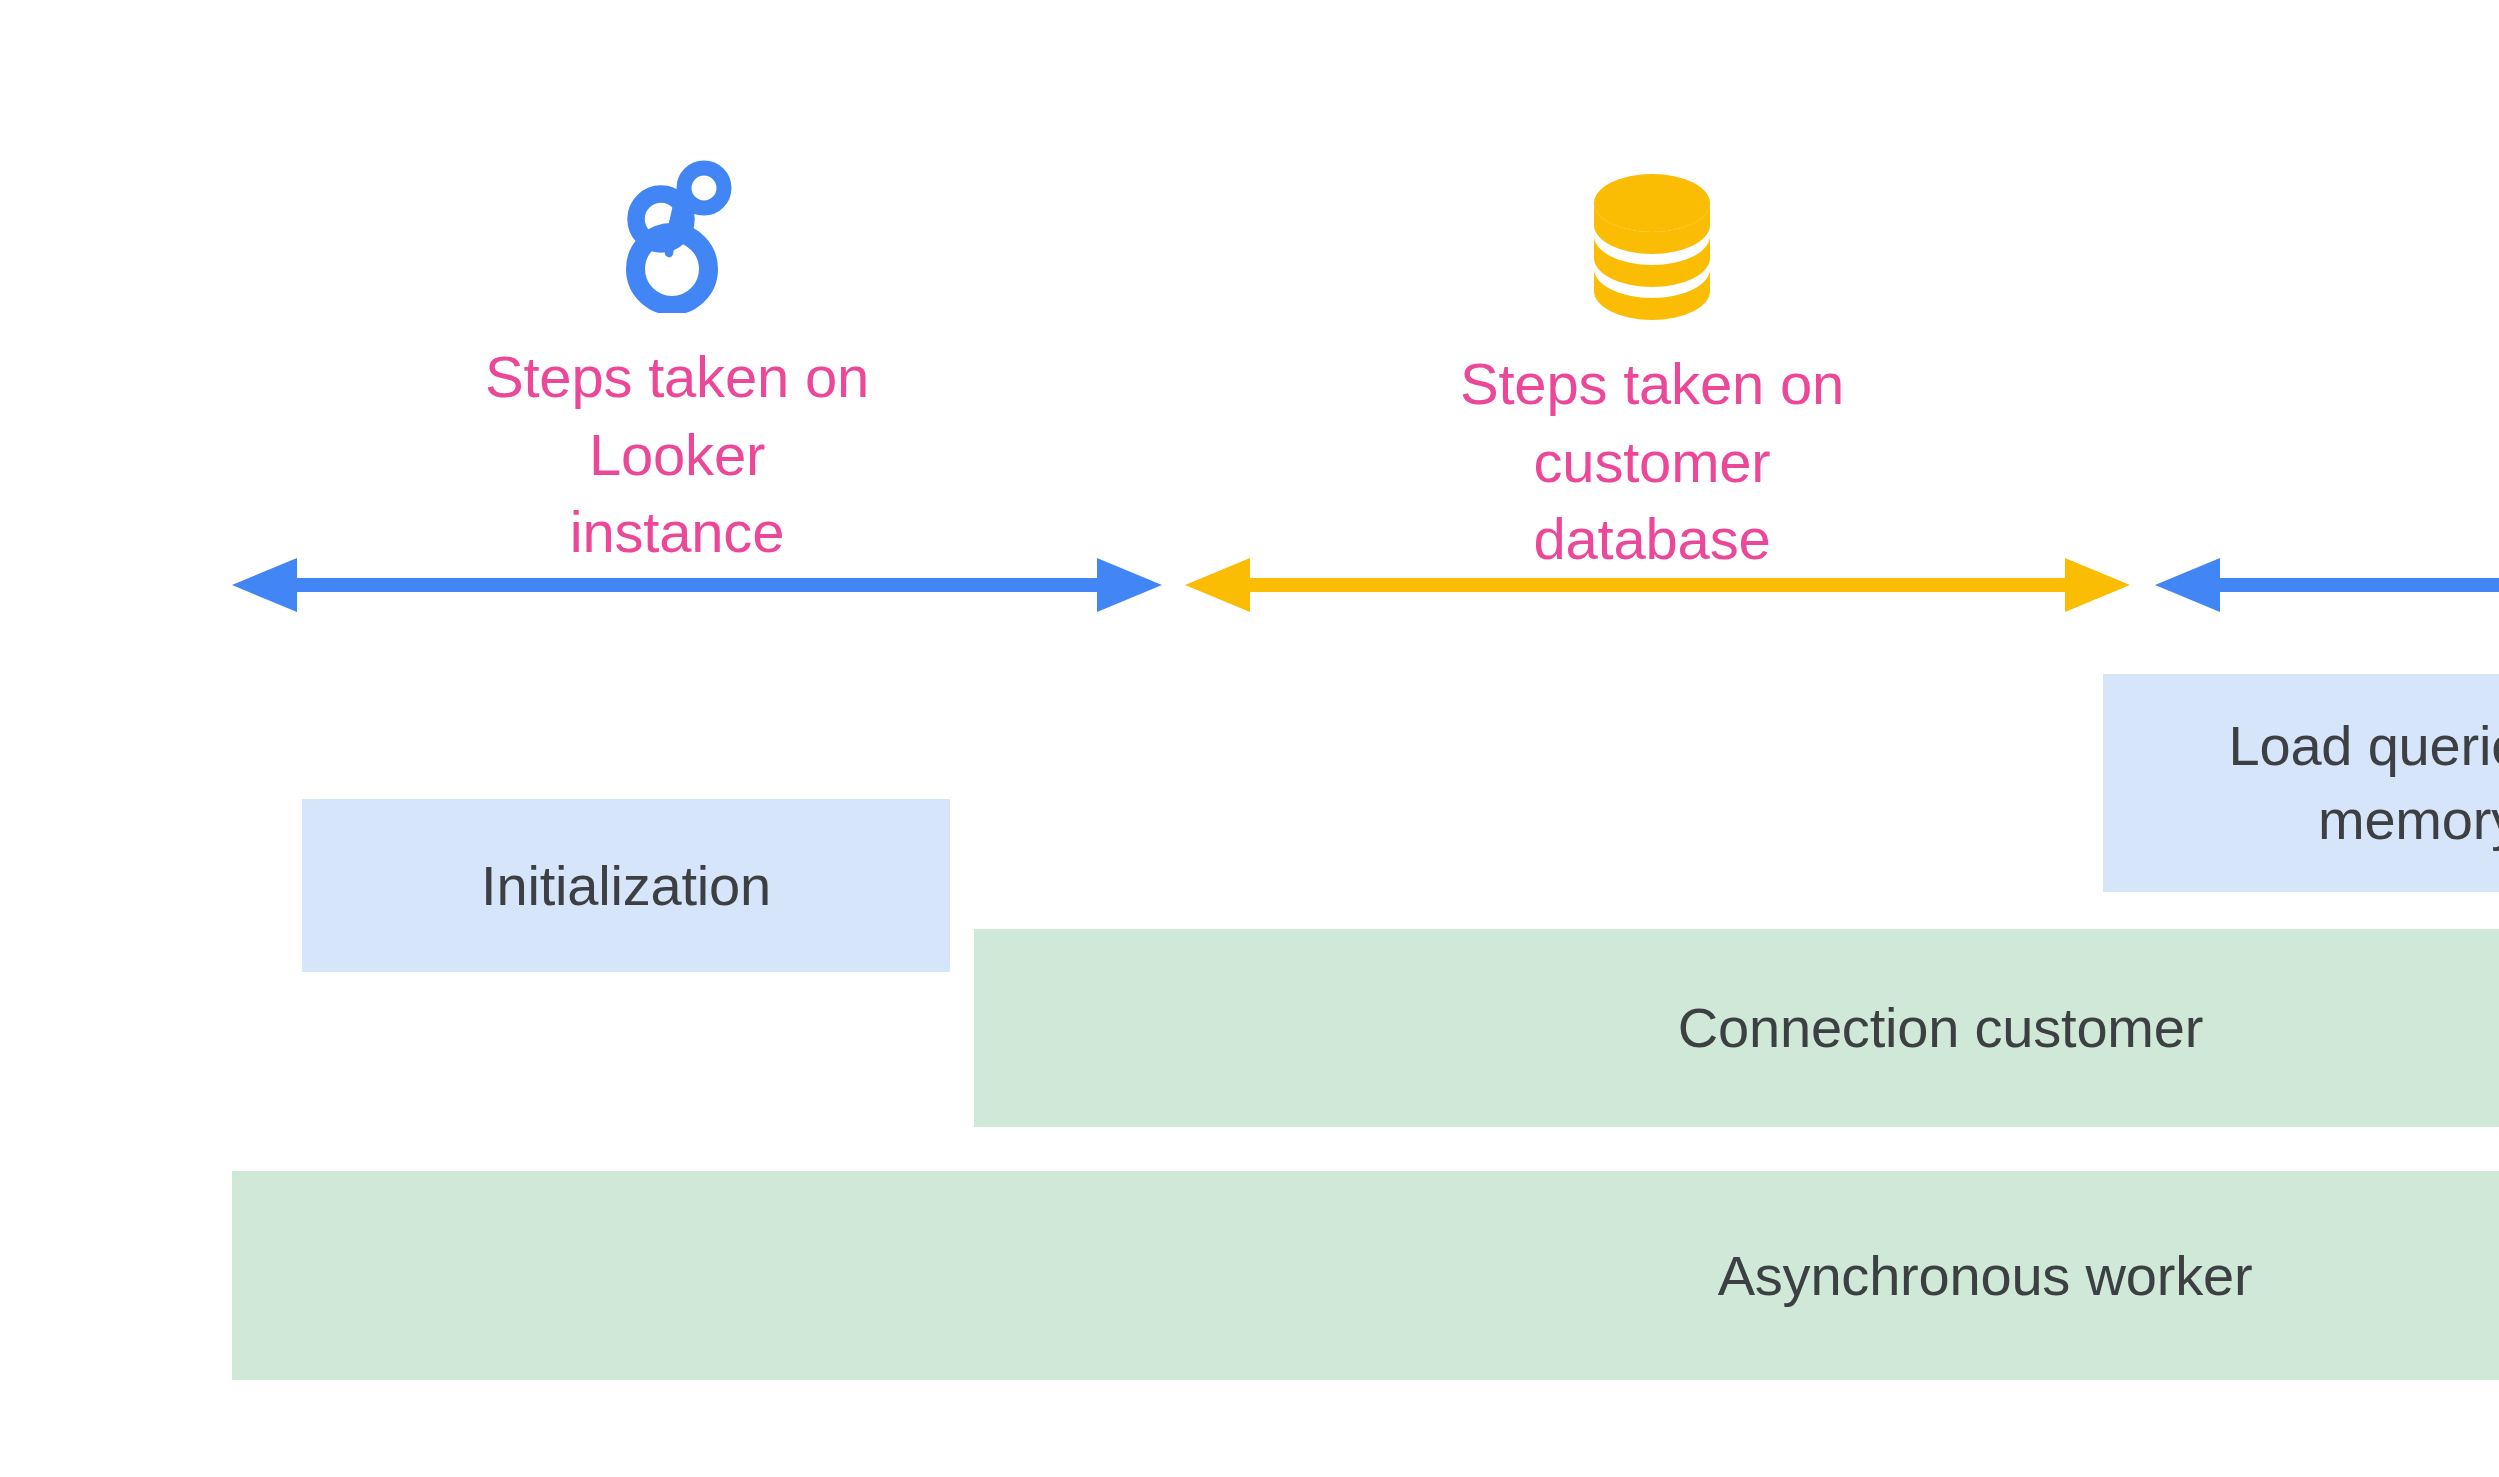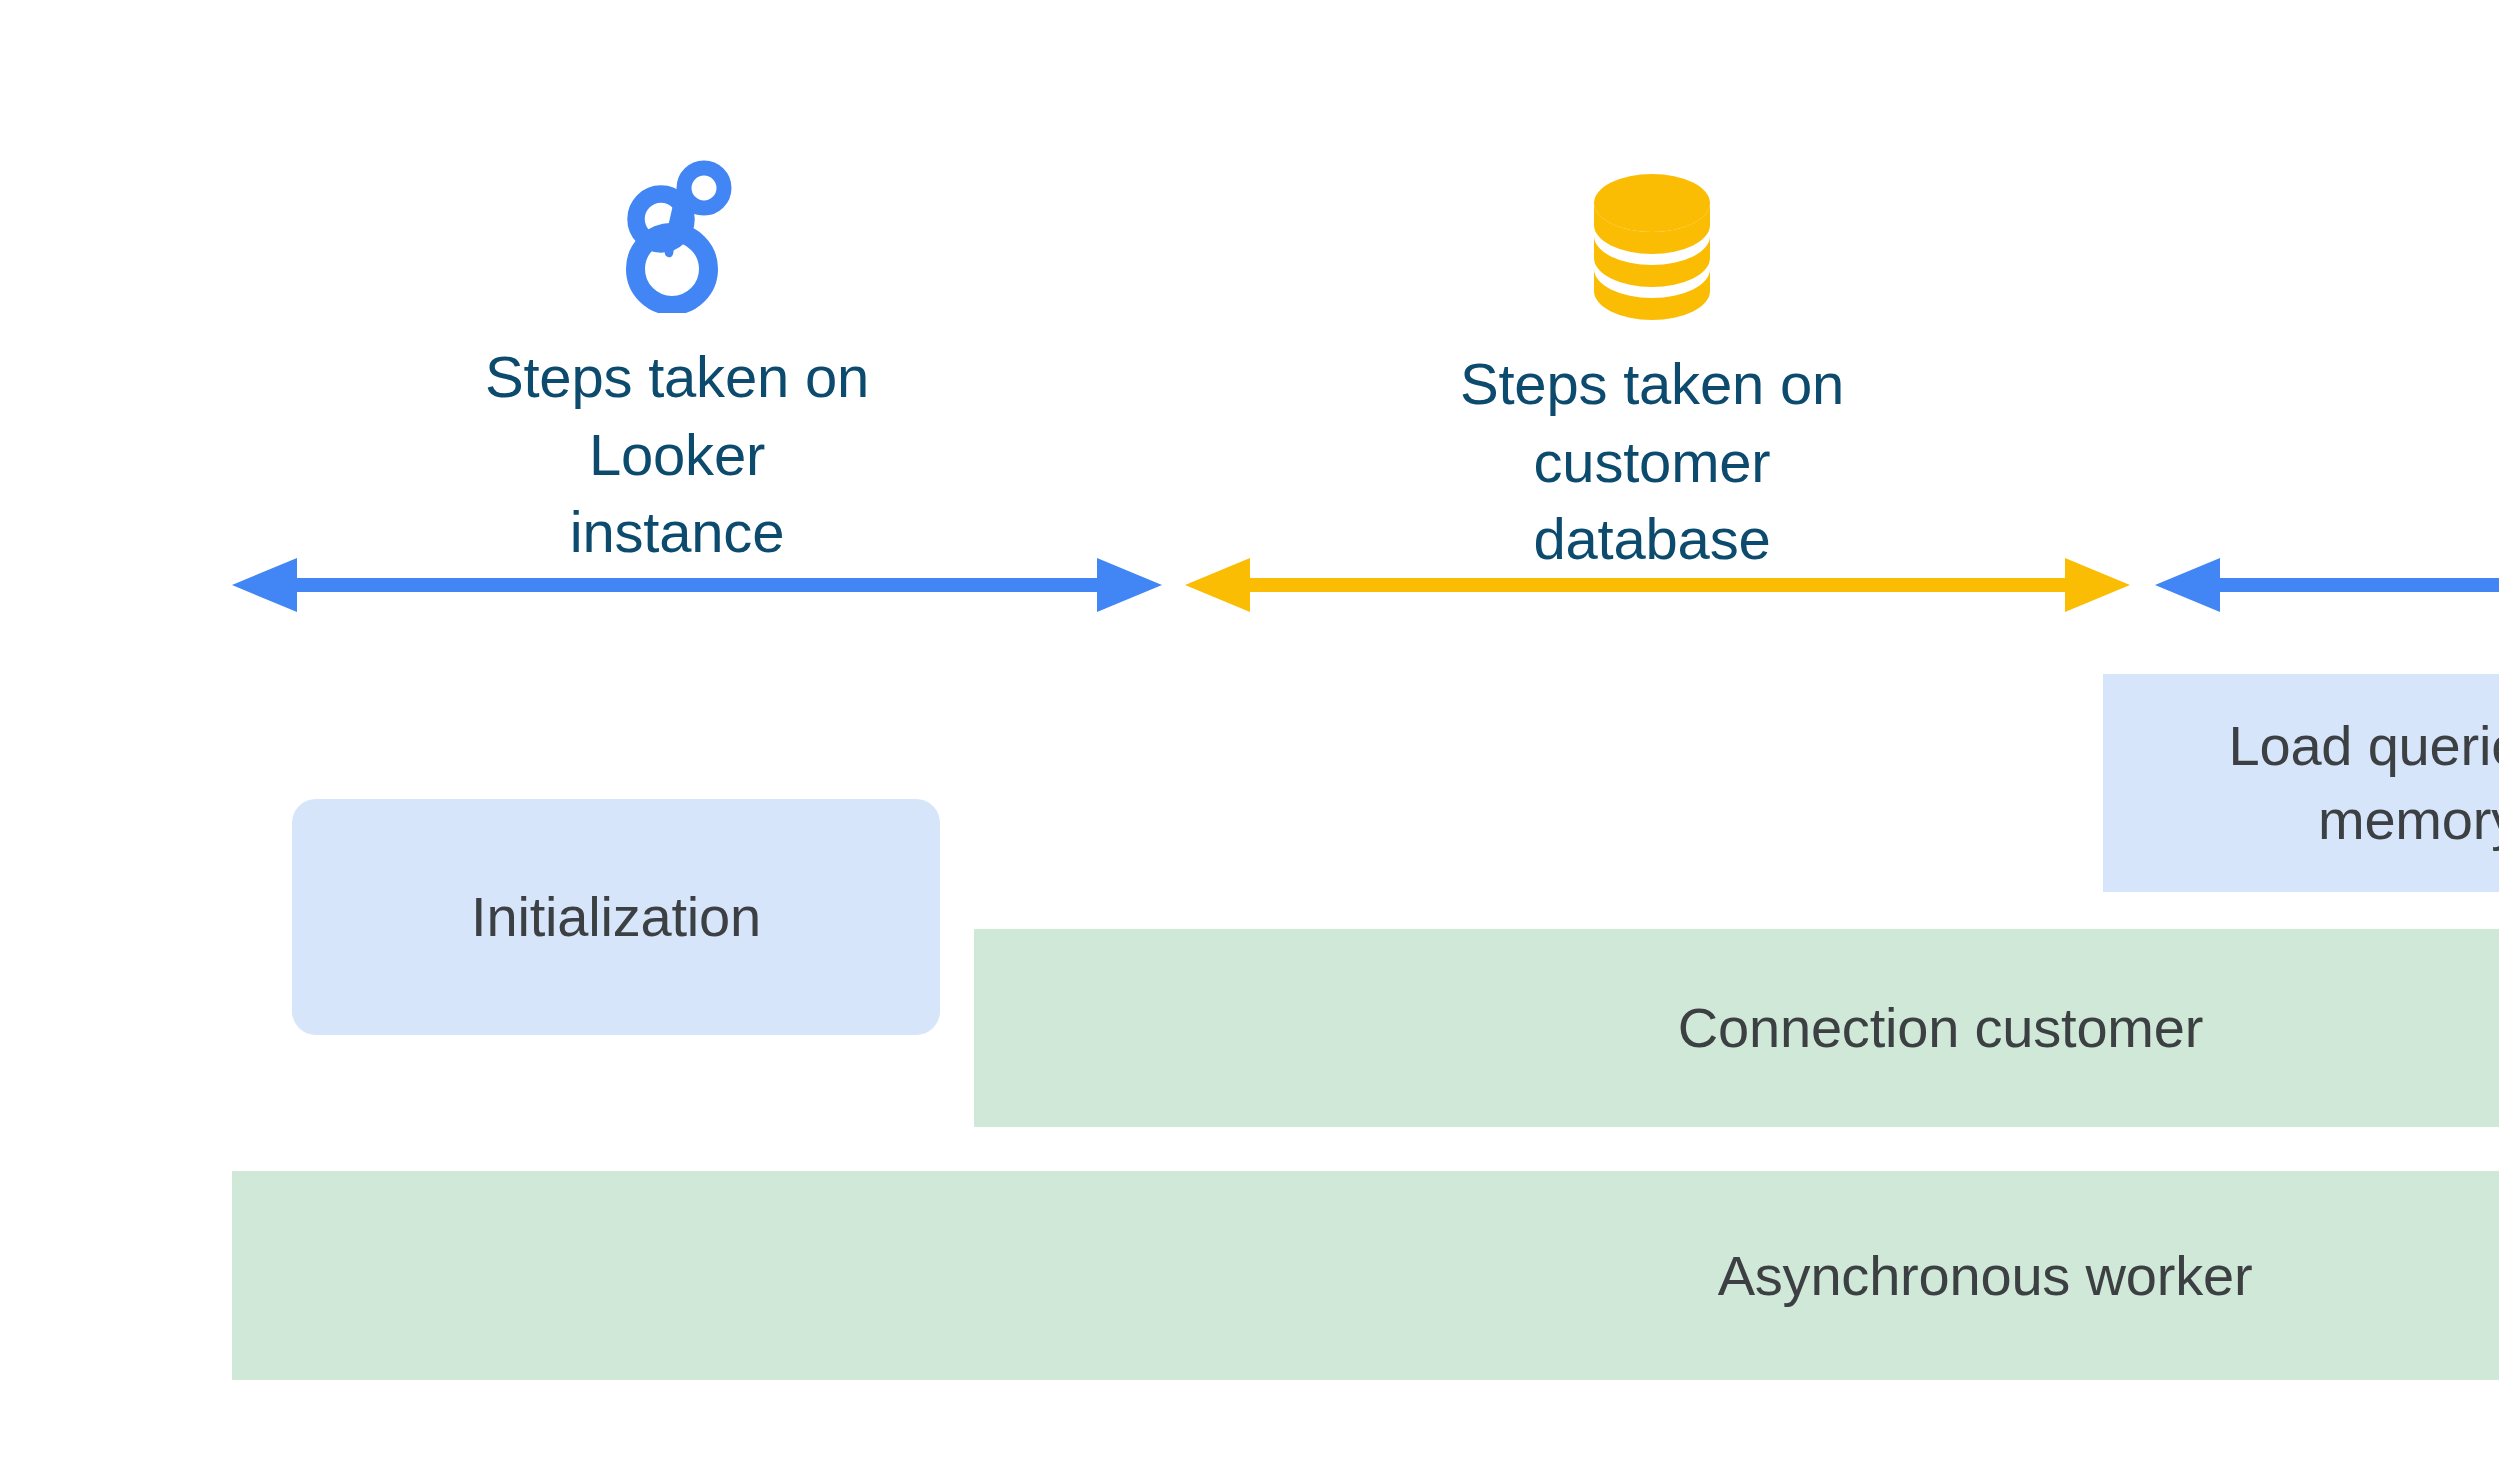--- a/index.html
+++ b/index.html
@@ -4,21 +4,21 @@
 <style>
   html,body{margin:0;padding:0;background:#ffffff;}
   body{width:3999px;height:1478px;position:relative;overflow:hidden;
        font-family:"Liberation Sans","DejaVu Sans",sans-serif;color:#3c4043;}
   .stage{position:absolute;left:0;top:0;width:3999px;height:1478px;}
 
   
   .col{position:absolute;display:flex;flex-direction:column;align-items:center;}
   .icon-wrap{display:block;}
   .caption{margin-top:23px;text-align:center;font-size:58px;line-height:1.34;
-           color:#0c4a6e;white-space:pre-line;letter-spacing:-0.2px;}
+           color:#ec4899;white-space:pre-line;letter-spacing:-0.2px;}
 
   
   .arrow{position:absolute;height:110px;display:block;}
 
   
   .box{position:absolute;display:flex;align-items:center;justify-content:center;
        text-align:center;font-size:56px;line-height:1.32;color:#3c4043;
        padding:0 9px;box-sizing:border-box;letter-spacing:-0.2px;}
   .box.blue{background:#d7e5fb;}
   .box.yellow{background:#fdeec4;}
@@ -77,21 +77,21 @@
   </div>
 
   <div class="arrow" style="left:2155px;top:530px;width:1575px;">
     <svg width="1575" height="110" viewBox="0 0 3150 220" aria-hidden="true">
       <polygon points="0,110 130,56 130,164" fill="#4285f4"></polygon>
       <rect x="120" y="96" width="2910" height="28" fill="#4285f4"></rect>
       <polygon points="3150,110 3020,56 3020,164" fill="#4285f4"></polygon>
     </svg>
   </div>
 
-  <div class="box blue" style="left:292px;top:799px;width:648px;height:236px;border-radius:24px;">
+  <div class="box blue" style="left:302px;top:799px;width:648px;height:173px;">
     <span class="lbl">Initialization</span>
   </div>
 
 
   <div class="box blue" style="left:2103px;top:674px;width:631px;height:218px;">
     <span class="lbl">Load queries in
 memory</span>
   </div>
 
   <div class="box green" style="left:974px;top:929px;width:1933px;height:198px;">

